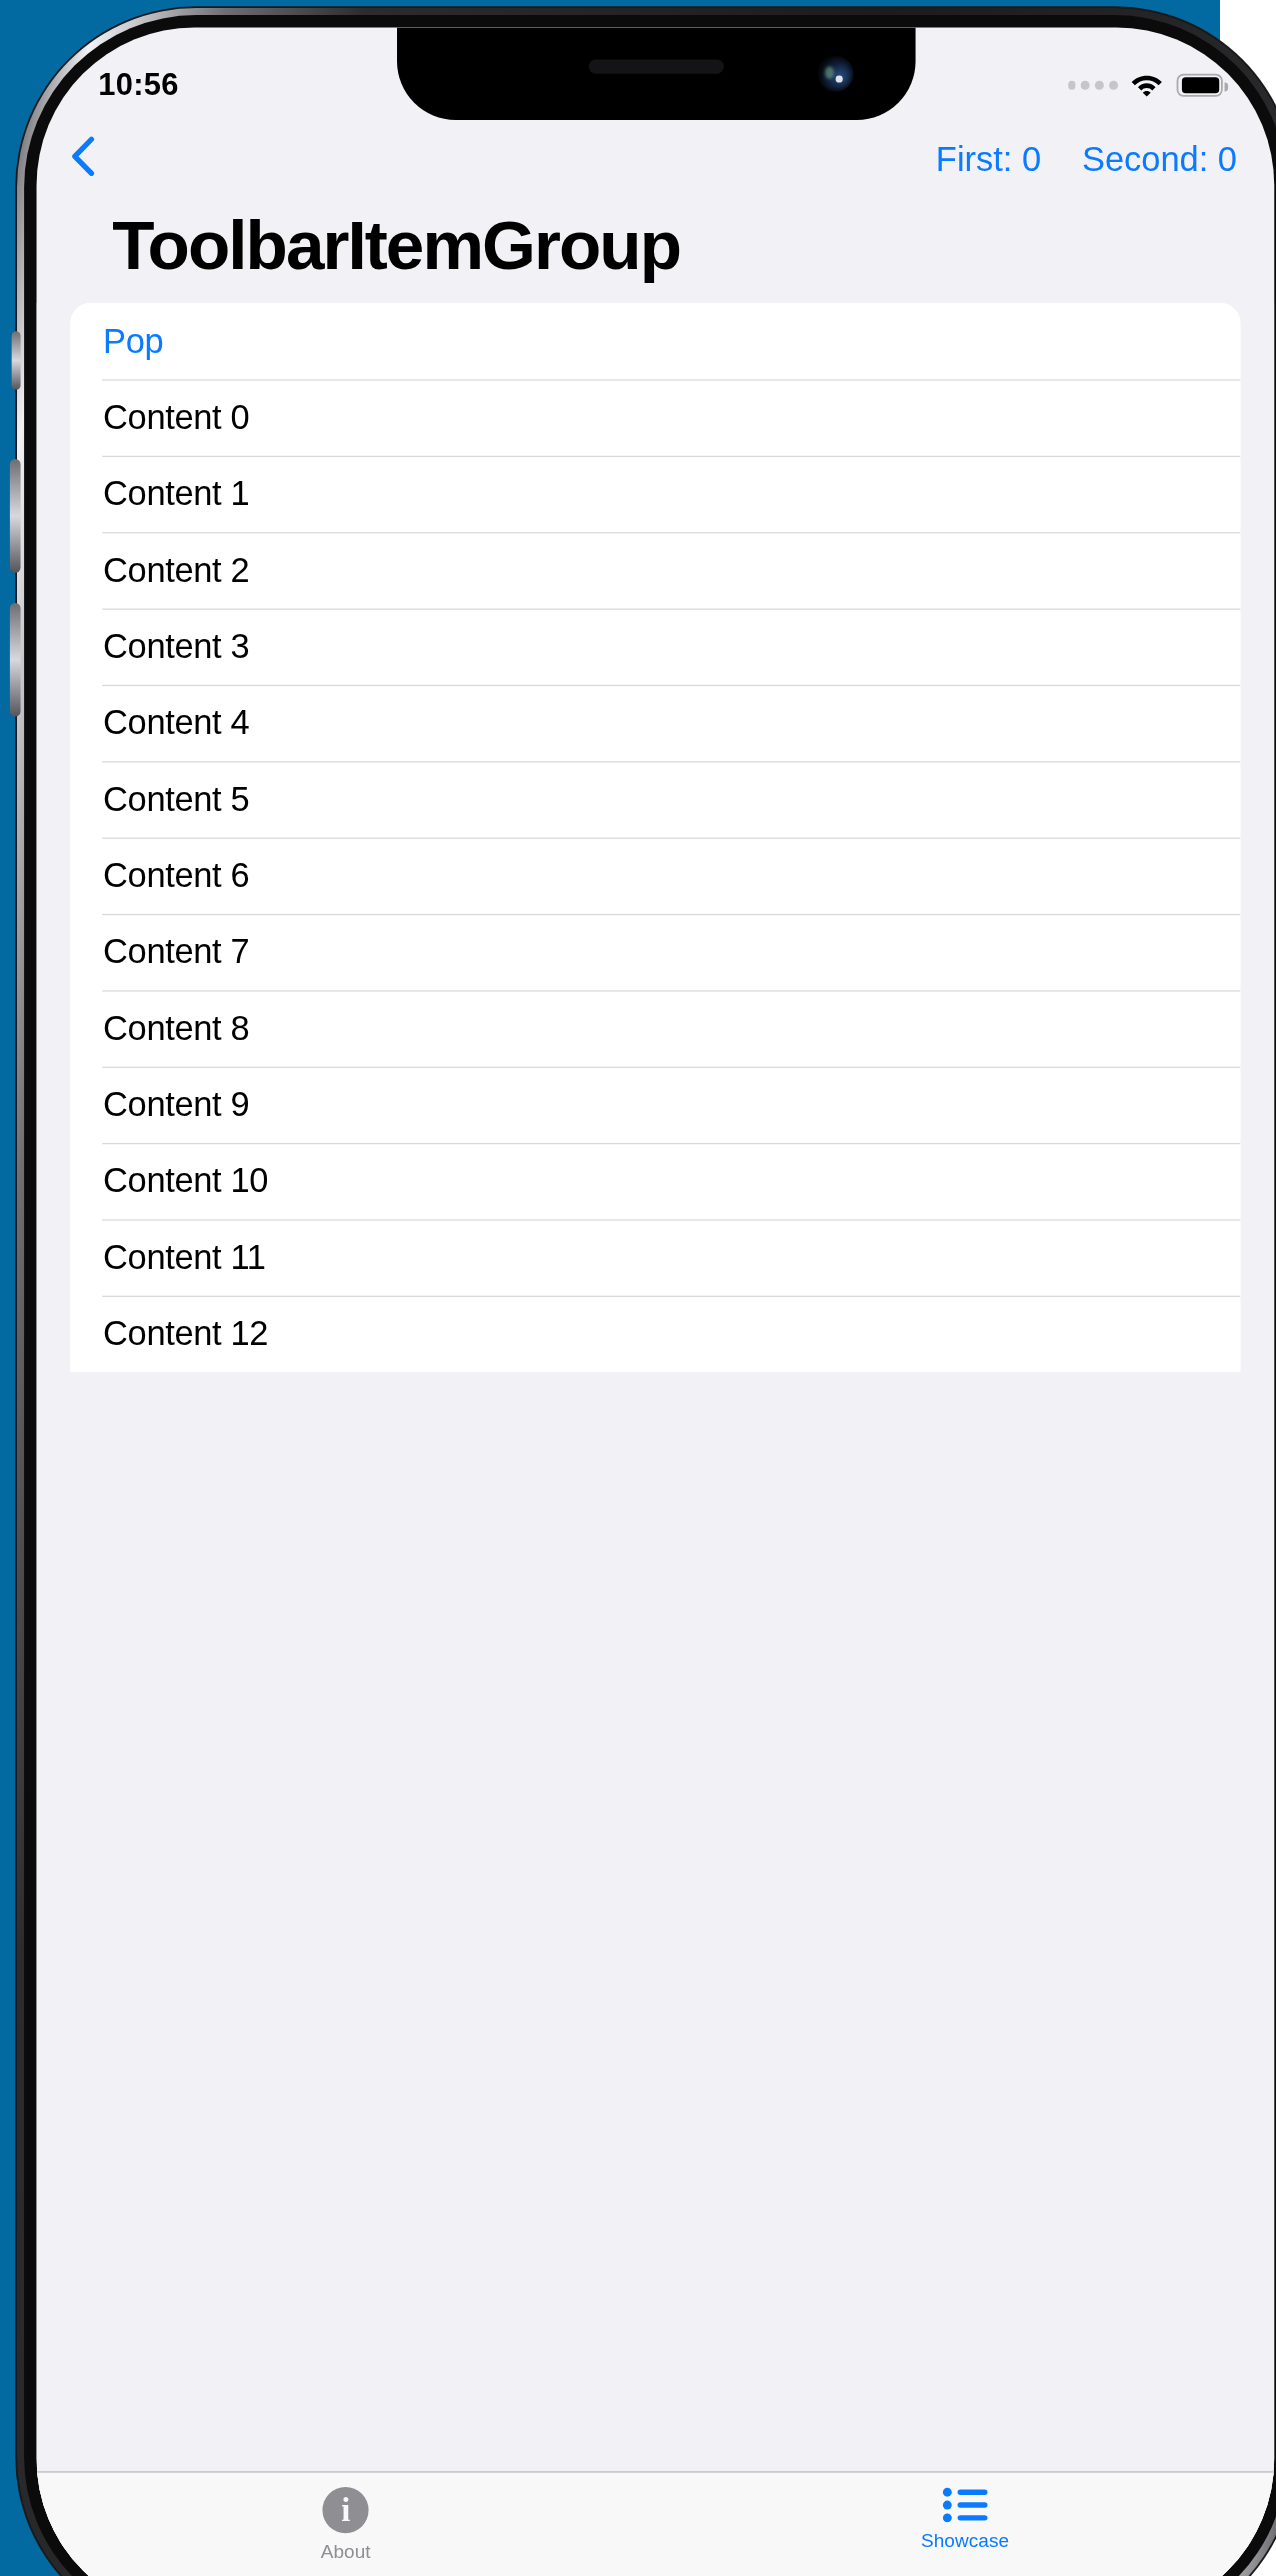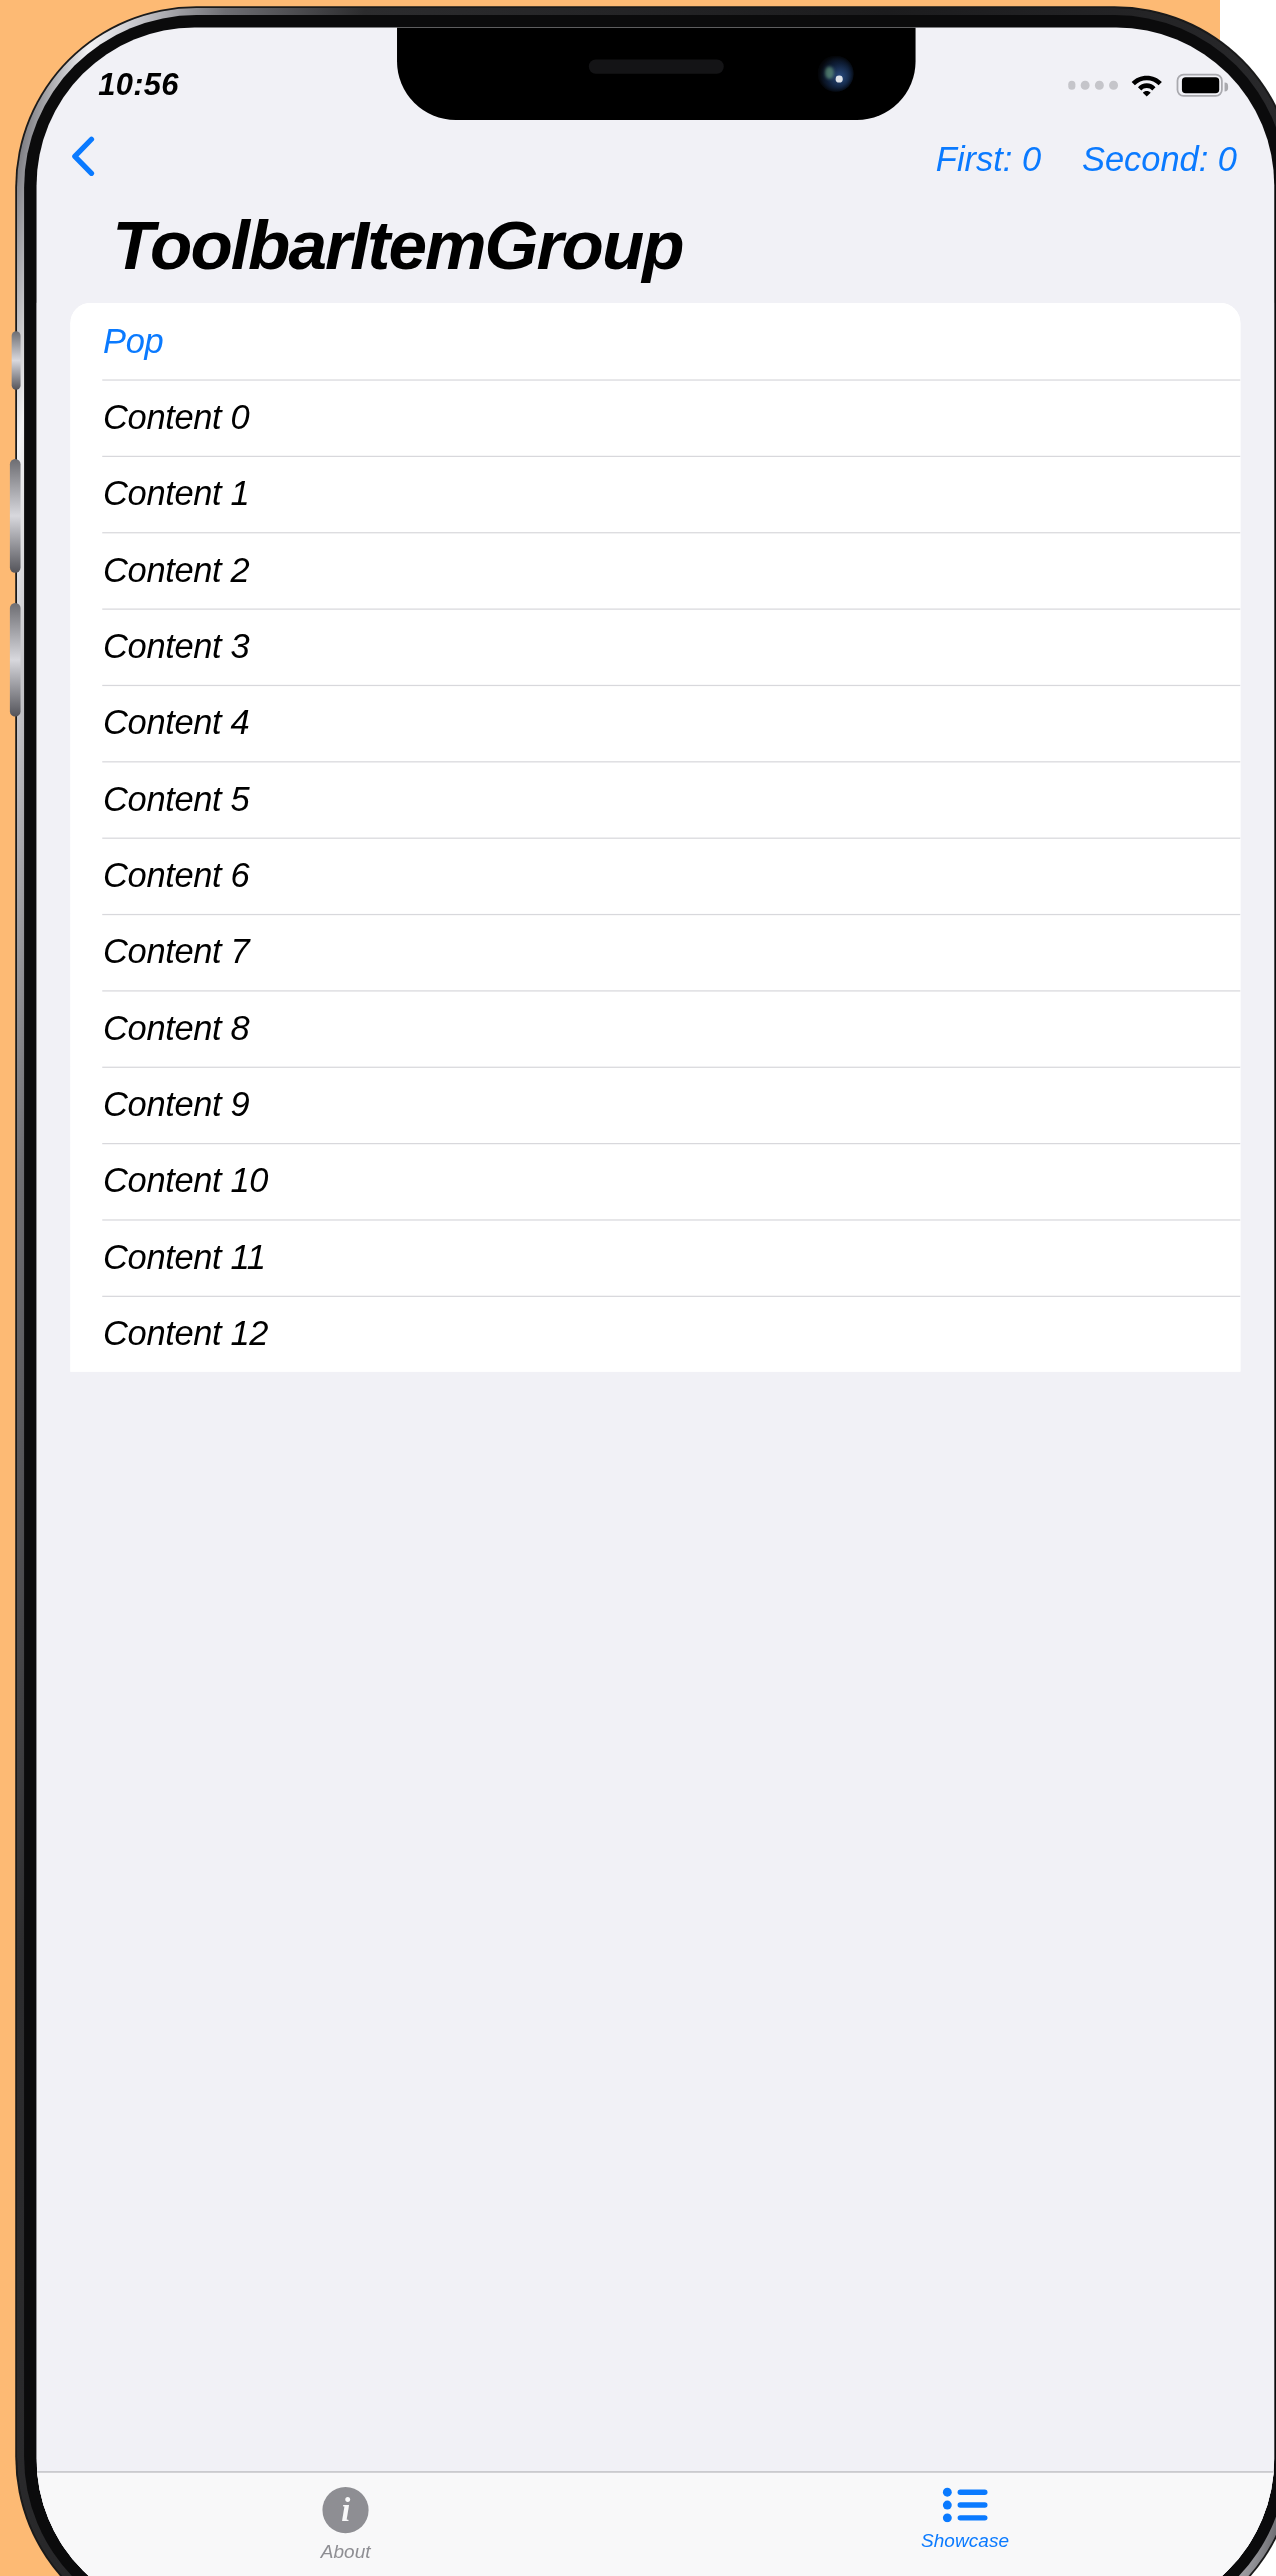--- a/index.html
+++ b/index.html
@@ -2,21 +2,21 @@
 <html><head>
 <meta charset="utf-8">
 <style>
   * { margin:0; padding:0; box-sizing:border-box; }
   html,body {
     width:1276px; height:2576px;
     background:#ffffff;
     font-family:"Liberation Sans", sans-serif;
     overflow:hidden;
   }
-  #root { position:relative; width:1220px; height:2576px; background:#fdba74;font-style:italic; }
+  #root { position:relative; width:1220px; height:2576px; background:#0369a1; }
 
   
   .device-outer{
     position:absolute; left:17.4px; top:7.7px;
     width:719px; height:1480px;
     transform: scale(1.7758);
     transform-origin: 0 0;
     border-radius:101px;
     background:#0a0a0a;
     box-shadow:0 0 0 1px #1a1a1a;

